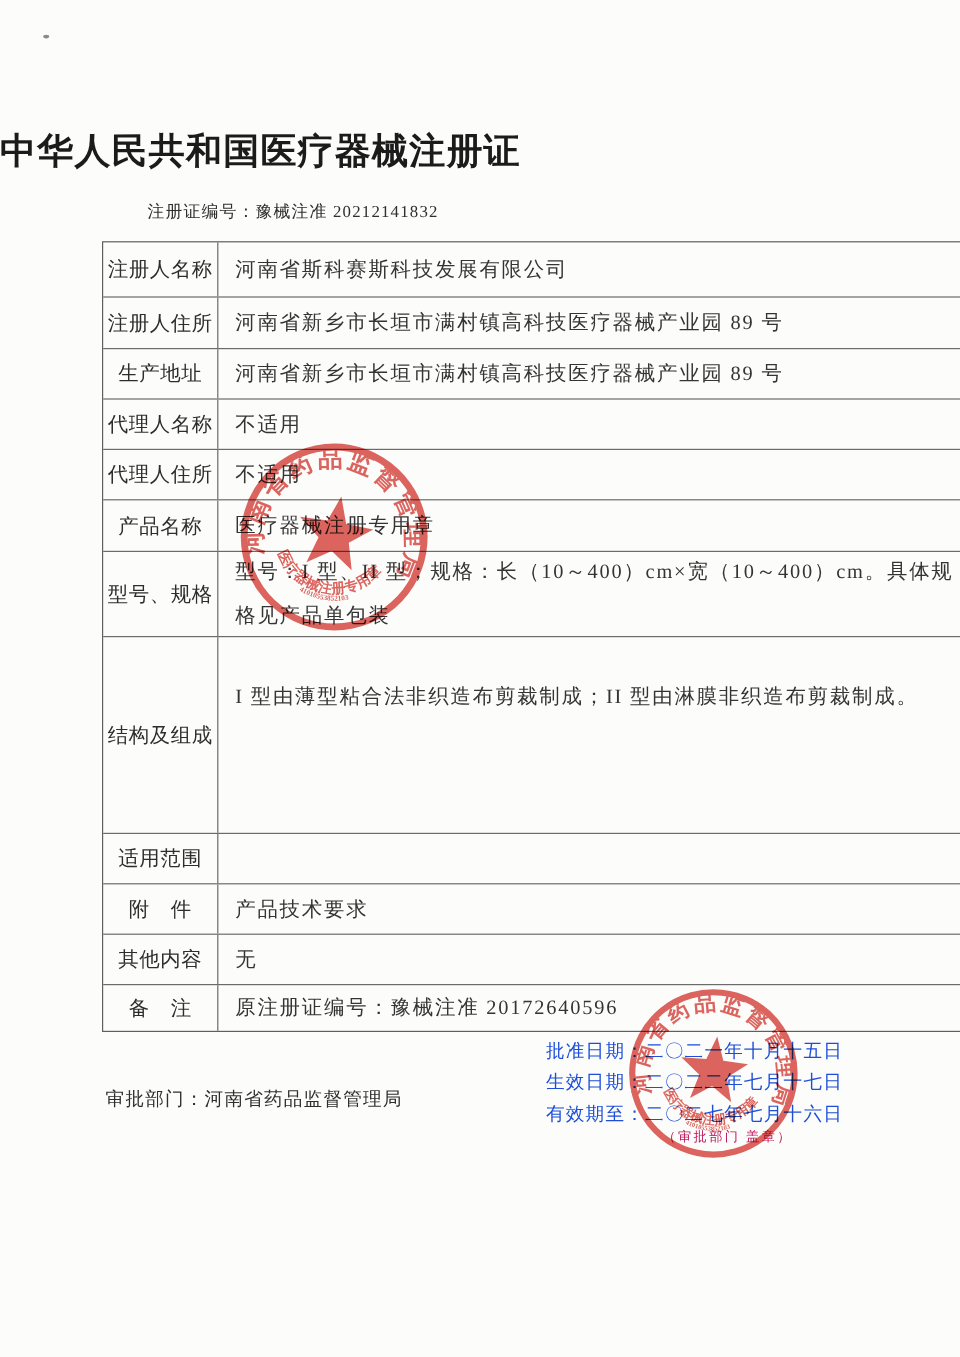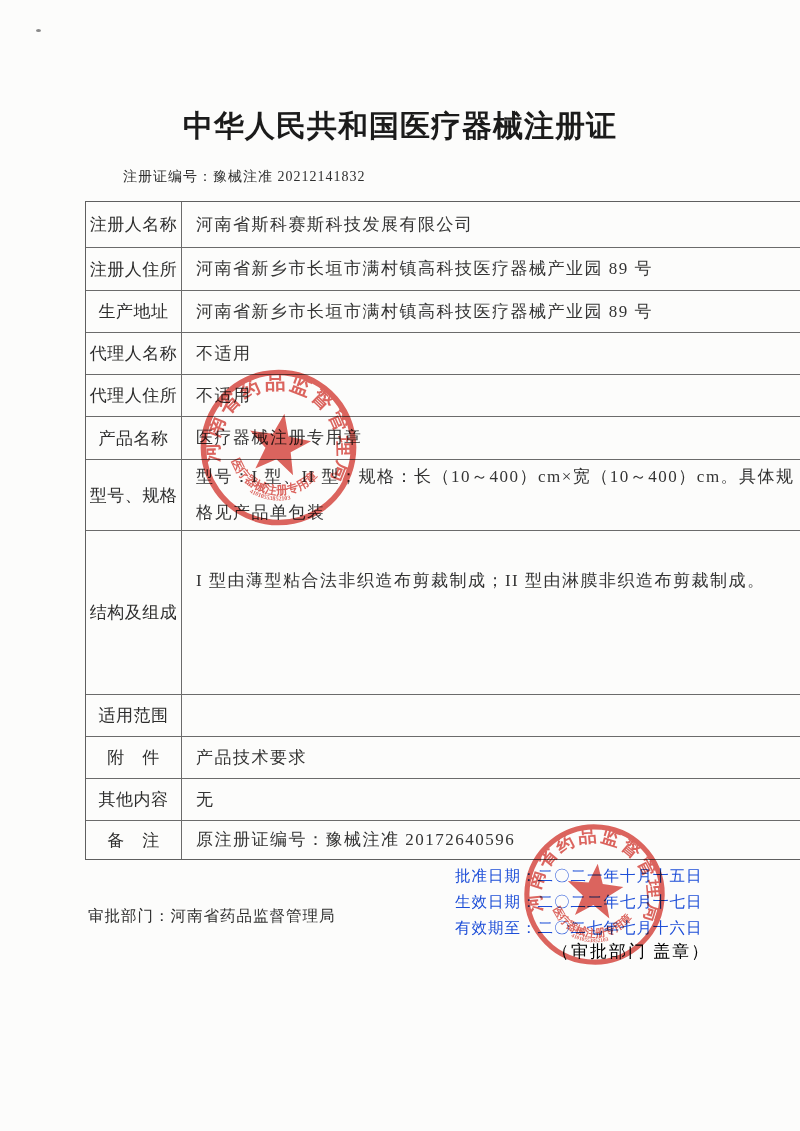--- a/index.html
+++ b/index.html
@@ -4,21 +4,21 @@
 <style>
   html,body{margin:0;padding:0;background:#e8e8e8;}
   .page{
     position:relative;width:800px;height:1131px;margin:0 auto;
     background:#fcfcfb;overflow:hidden;
     font-family:"Liberation Serif","DejaVu Serif",serif;
     color:#333;
   }
   .speck{position:absolute;left:36px;top:29px;width:5px;height:3px;background:#8a8a8a;border-radius:50%;}
   .title{
-    position:absolute;left:0;top:106px;width:100%;text-align:center;
+    position:absolute;left:0;top:106px;width:100%;text-align:left;
     font-family:"Liberation Sans","DejaVu Sans",sans-serif;
     font-weight:700;font-size:30px;letter-spacing:1px;color:#1b1b1b;
   }
   .certline{
     position:absolute;left:123px;top:168px;font-size:14px;letter-spacing:1px;color:#2e2e2e;
   }
   .tbl{
     position:absolute;left:85px;top:201px;width:724px;
     border:1px solid #5f5f5f;box-sizing:border-box;
   }
@@ -35,21 +35,21 @@
     padding:4px 6px 4px 14px;font-size:17px;letter-spacing:1.5px;color:#343434;
     line-height:36px;
   }
   .r0{height:46px}.r1{height:43px}.r2{height:42px}.r3{height:42px}
   .r4{height:42px}.r5{height:43px}.r6{height:71px}.r7{height:164px}
   .r8{height:42px}.r9{height:42px}.r10{height:42px}.r11{height:38px}
   .r7 .value{align-items:flex-start;padding-top:30px;line-height:40px;}
   .footer-dept{position:absolute;left:88px;top:866px;font-size:15.5px;letter-spacing:1px;color:#2e2e2e;margin-top:40px;}
   .date-line{position:absolute;left:455px;font-size:15.5px;letter-spacing:1px;color:#1d4ed8;white-space:nowrap;}
   .d0{top:866px}.d1{top:892px}.d2{top:918px}
-  .seal-note{position:absolute;left:552px;top:940px;font-size:17px;letter-spacing:2px;color:#000000;}
+  .seal-note{position:absolute;left:552px;top:940px;font-size:11px;letter-spacing:2px;color:#be185d;}
   .stamp{
     position:absolute;mix-blend-mode:multiply;opacity:0.85;color:#d84a43;
   }
   .stamp-mid{left:197px;top:366px;width:163px;height:163px;transform:rotate(10deg);}
   .stamp-bot{left:521px;top:821px;width:147px;height:147px;transform:rotate(6deg);}
   .stamp svg{width:100%;height:100%;display:block;}
   .stamp text{fill:currentColor;font-family:"Liberation Serif","DejaVu Serif",serif;font-weight:700;}
 </style>
 </head>
 <body>

